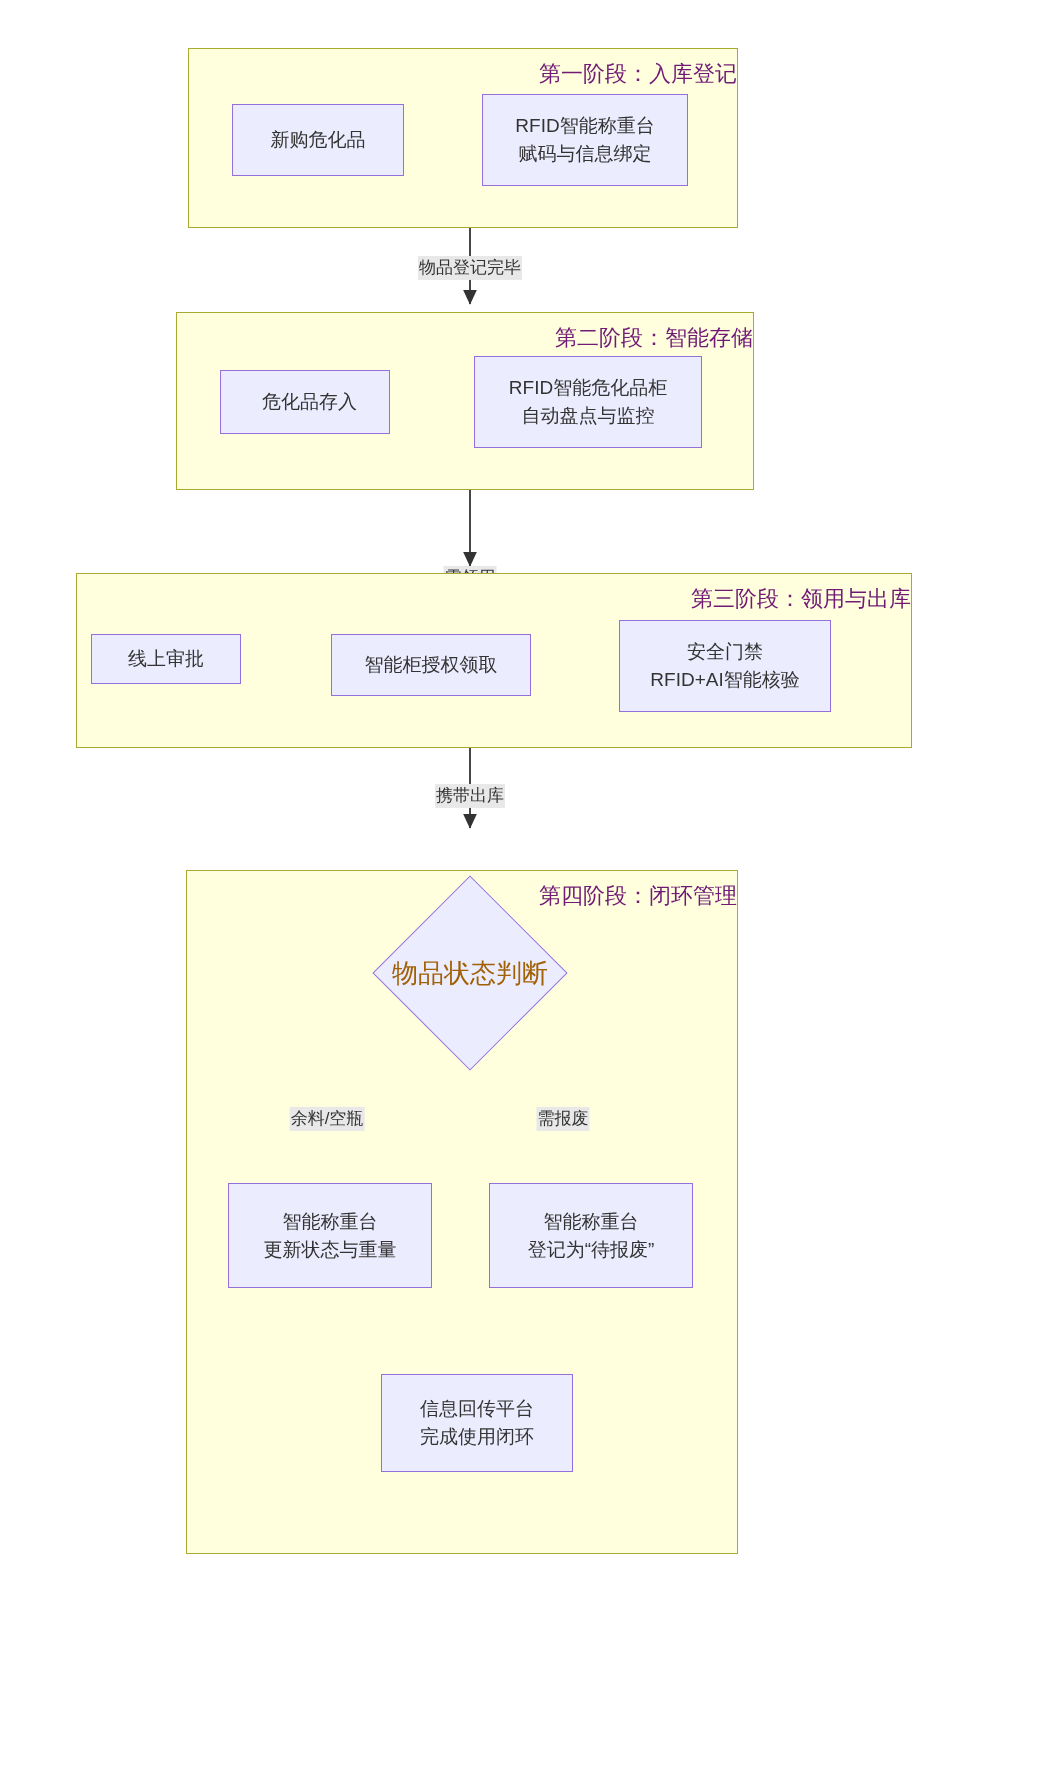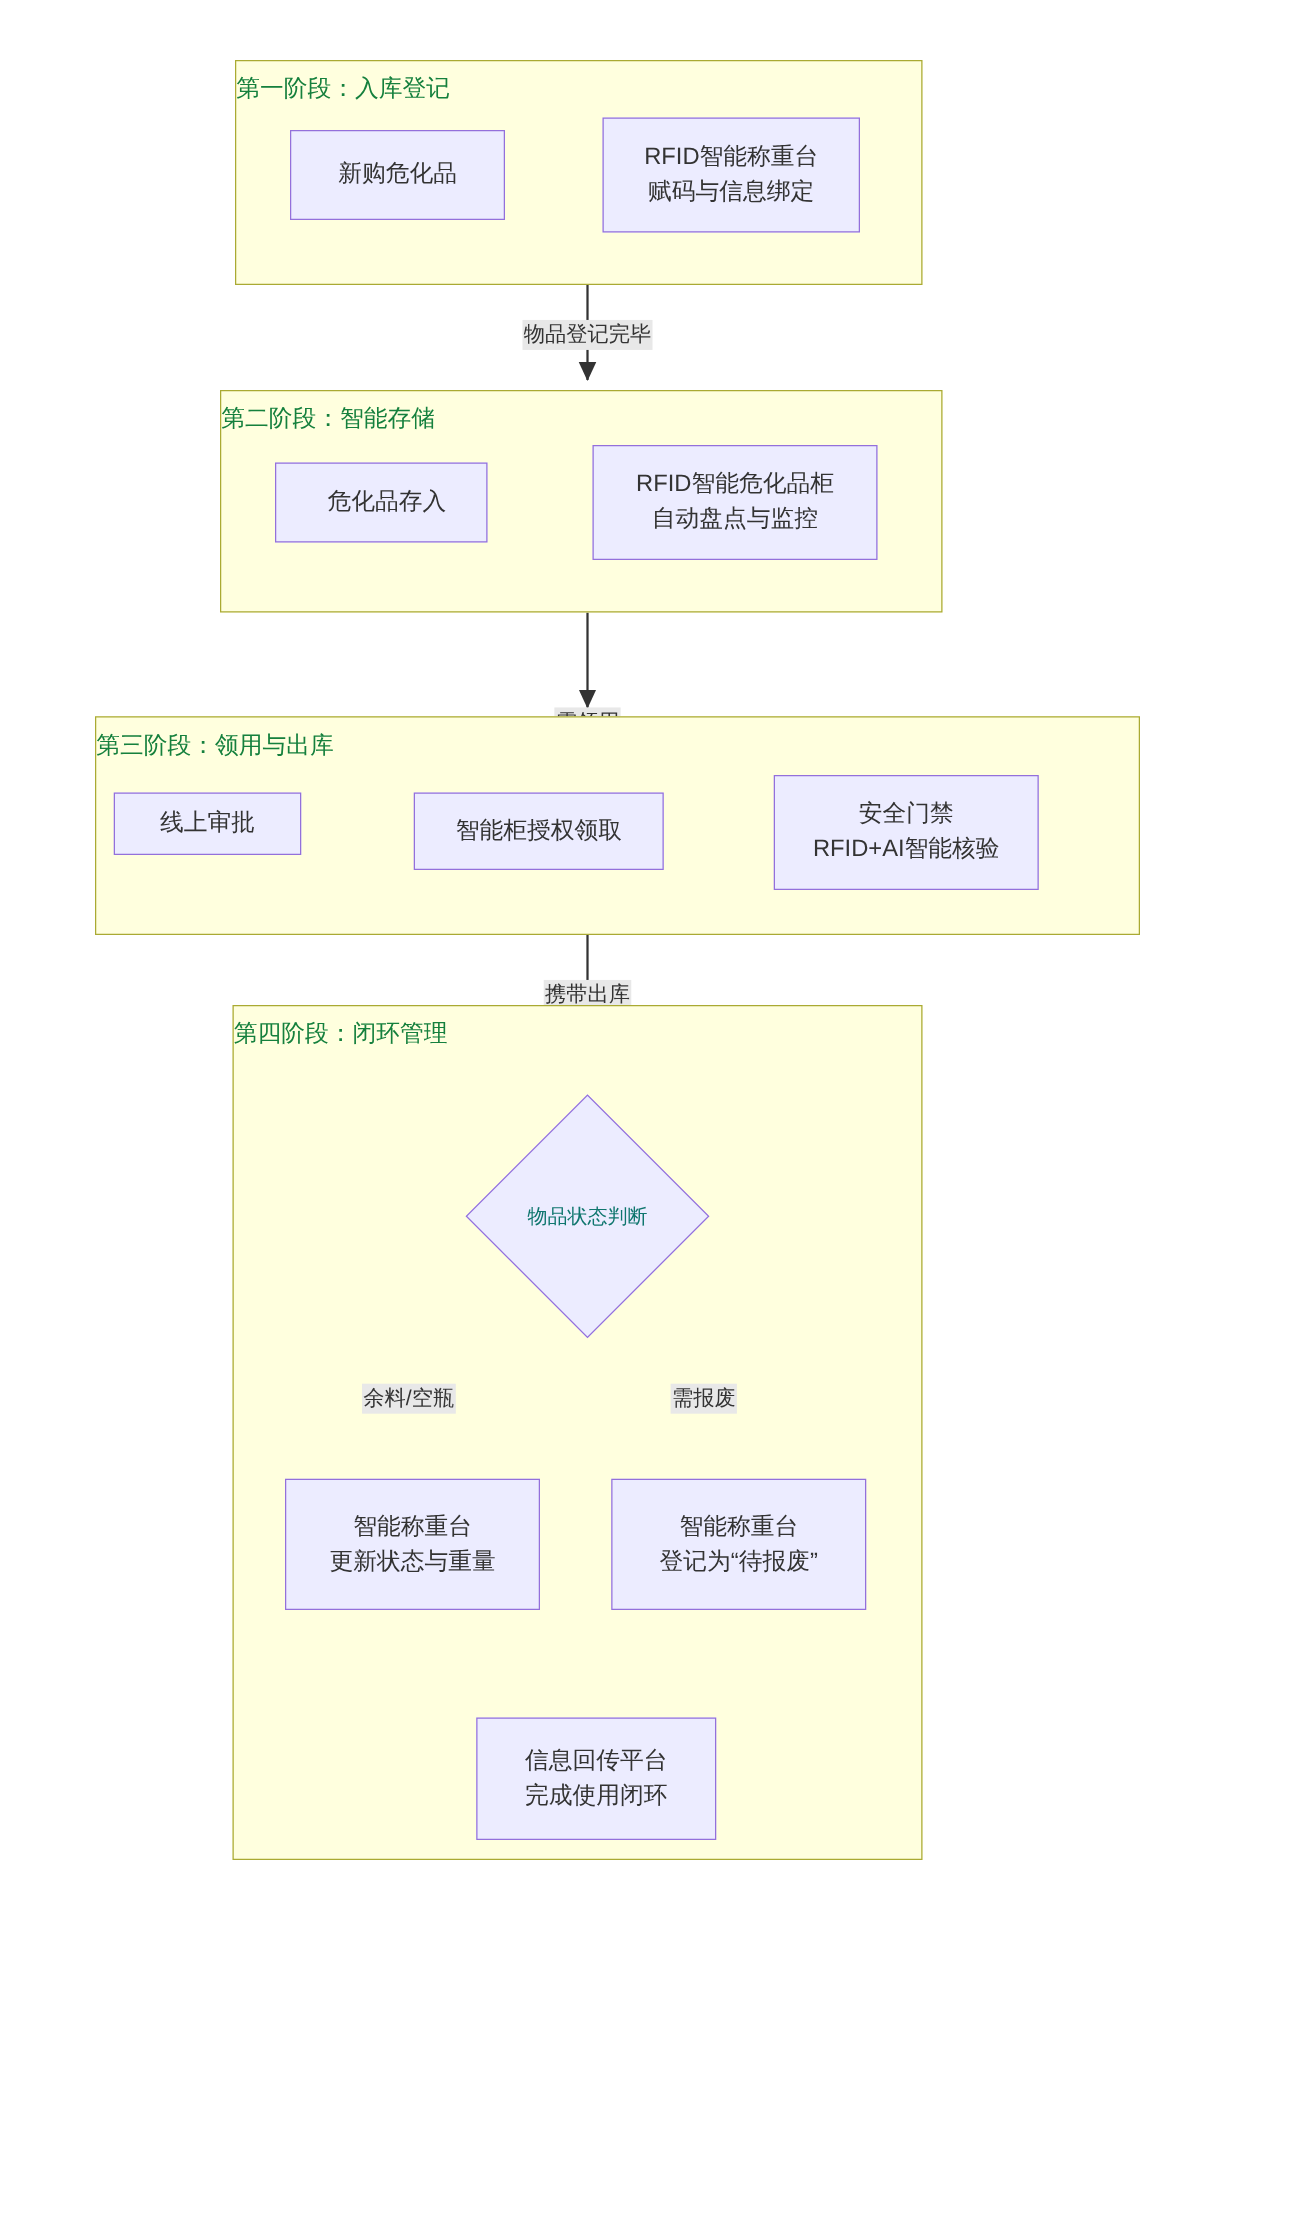--- a/index.html
+++ b/index.html
@@ -17,23 +17,23 @@
   .subgraph{
     position:absolute;
     background:#ffffde;
     border:1px solid #aaaa33;
     box-sizing:border-box;
   }
   .subgraph-title{
     position:absolute;
     left:0;right:0;
     top:10px;
-    text-align:left;
-    font-size:19px;
-    color:#15803d;
+    text-align:right;
+    font-size:22px;
+    color:#701a75;
     line-height:1.35;
     white-space:nowrap;
   }
   .node{
     position:absolute;
     background:#ececff;
     border:1px solid #9370db;
     box-sizing:border-box;
     display:flex;
     align-items:center;
@@ -58,22 +58,22 @@
     width:138px;height:138px;
     margin-left:-69px;margin-top:-69px;
     background:#ececff;
     border:1px solid #9370db;
     transform:rotate(45deg);
     box-sizing:border-box;
   }
   .diamond-label{
     position:relative;
     z-index:3;
-    font-size:16px;
-    color:#0f766e;
+    font-size:26px;
+    color:#a16207;
     white-space:nowrap;
   }
 
   .edge-label{
     position:absolute;
     background:#e8e8e8;
     color:#333333;
     font-size:17px;
     line-height:1.3;
     padding:1px 1px;
@@ -153,21 +153,21 @@
     <span class="lines">智能柜授权领取</span>
   </div>
   <div class="node" style="left:619px;top:620px;width:212px;height:92px;">
     <span class="lines">安全门禁
 RFID+AI智能核验</span>
   </div>
   <div class="edge-label" style="left:470px;top:796px;">
     <span>携带出库</span>
   </div>
 
-  <div class="subgraph" style="left:186px;top:804px;width:552px;height:684px;">
+  <div class="subgraph" style="left:186px;top:870px;width:552px;height:684px;">
     <div class="subgraph-title">第四阶段：闭环管理</div>
   </div>
 
   <div class="diamond-wrap" style="left:371px;top:874px;width:198px;height:198px;">
     <div class="diamond-shape"></div>
     <div class="diamond-label">物品状态判断</div>
   </div>
 
   <div class="edge-label" style="left:327px;top:1119px;">
     <span>余料/空瓶</span>

